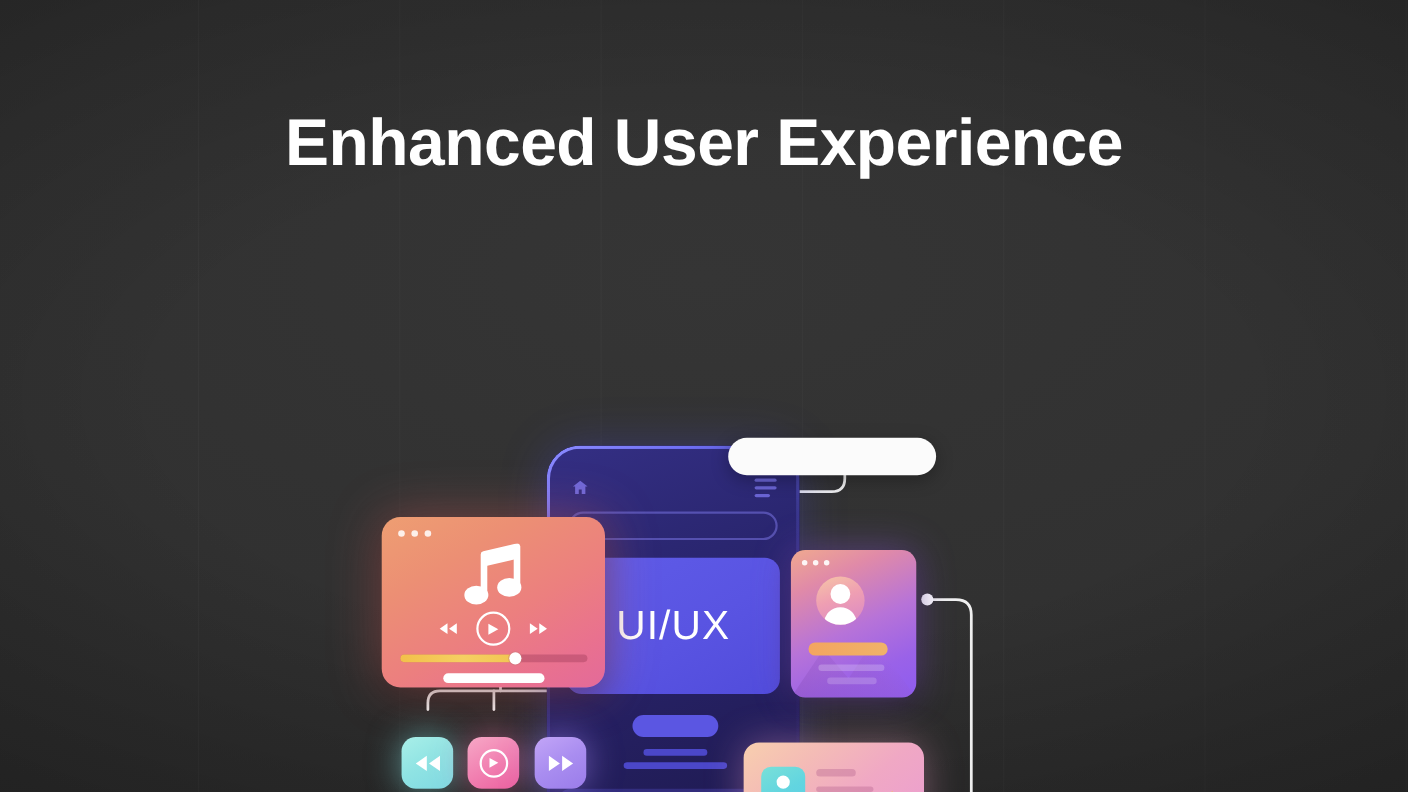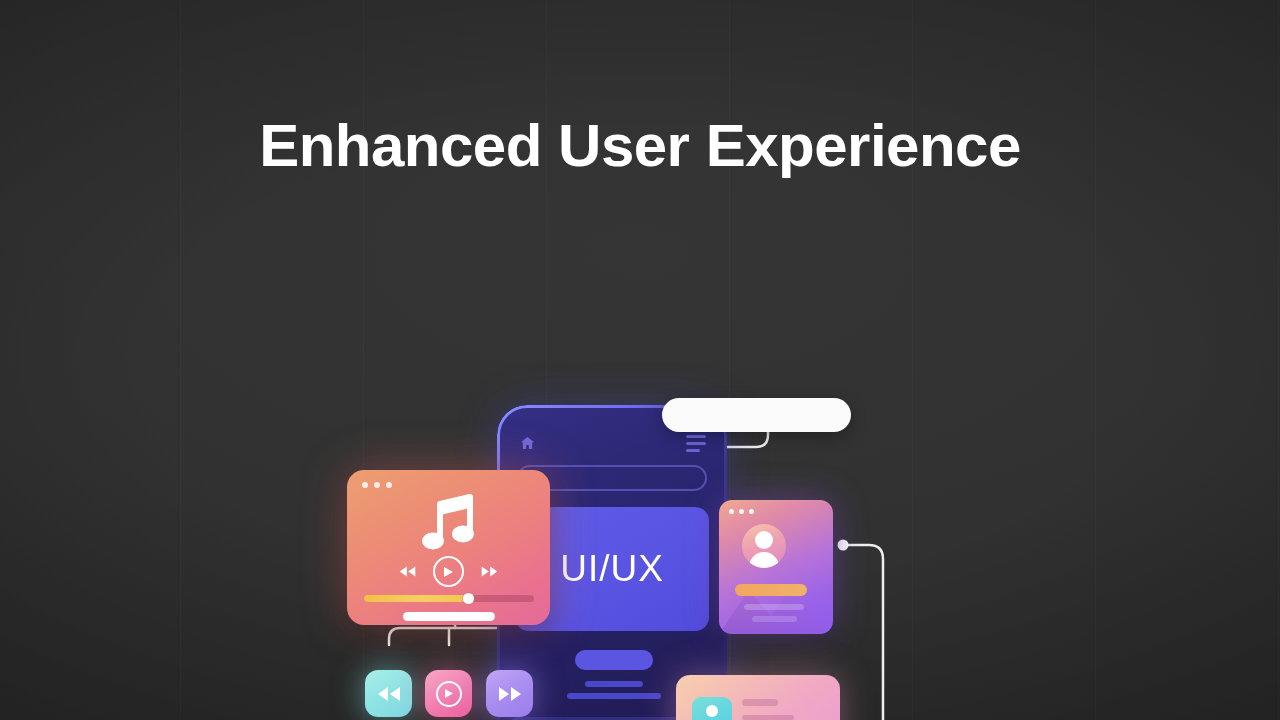--- a/index.html
+++ b/index.html
@@ -24,21 +24,21 @@
     background-position: -3px 0;
   }
   #bg-vignette {
     position:absolute; inset:0;
     background:
       radial-gradient(95% 78% at 50% 50%, rgba(0,0,0,0) 40%, rgba(0,0,0,0.28) 100%);
   }
 
   
   #heading {
-    position:absolute; top:100px; left:0; width:1280px;
+    position:absolute; top:84px; left:0; width:1280px;
     text-align:center;
     color:#ffffff;
     font-weight:800;
     font-size:60px;
     line-height:92px;
     letter-spacing:-0.5px;
     z-index:30;
   }
   #heading .line { display:block; }
 

